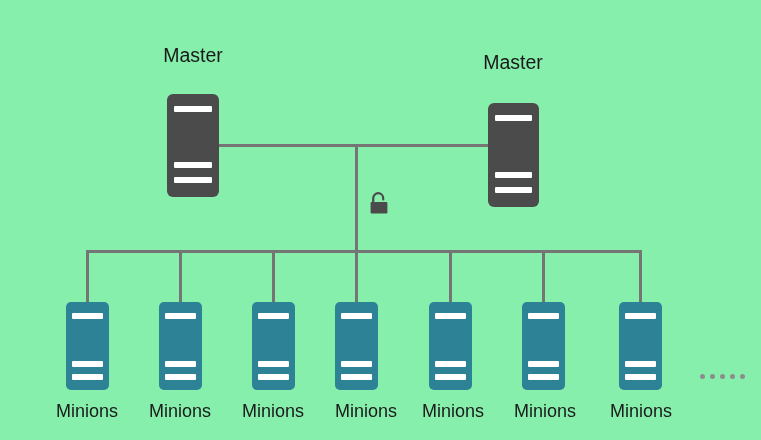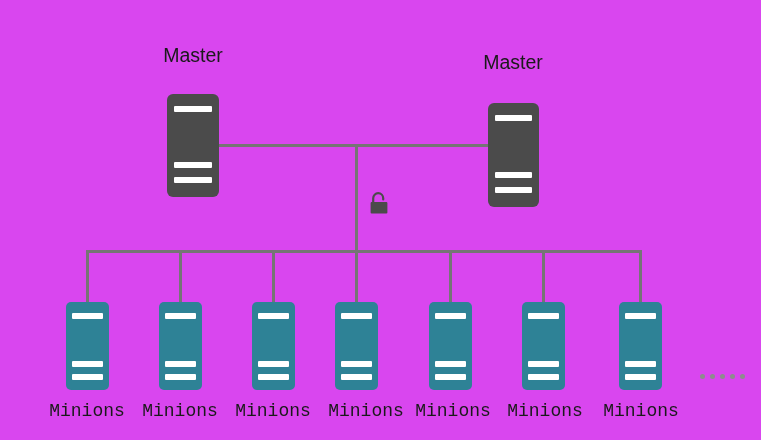--- a/index.html
+++ b/index.html
@@ -7,38 +7,37 @@
     padding: 0;
     background: #ffffff;
   }
   body {
     font-family: "Liberation Sans", sans-serif;
   }
   #diagram {
     position: relative;
     width: 761px;
     height: 440px;
-    background: #d946ef;
+    background: #86efac;
     overflow: hidden;
   }
   .label {
     position: absolute;
     color: #1a1a1a;
     font-size: 19px;
     font-weight: 400;
     line-height: 1;
     white-space: nowrap;
     text-align: center;
   }
   .master-label {
     font-size: 19.5px;
   }
   .minion-label {
     font-size: 18px;
-    font-family: Liberation Mono, monospace;
   }
   
   .server {
     position: absolute;
     border-radius: 6px;
   }
   .server.master {
     background: #4b4b4b;
   }
   .server.minion {

